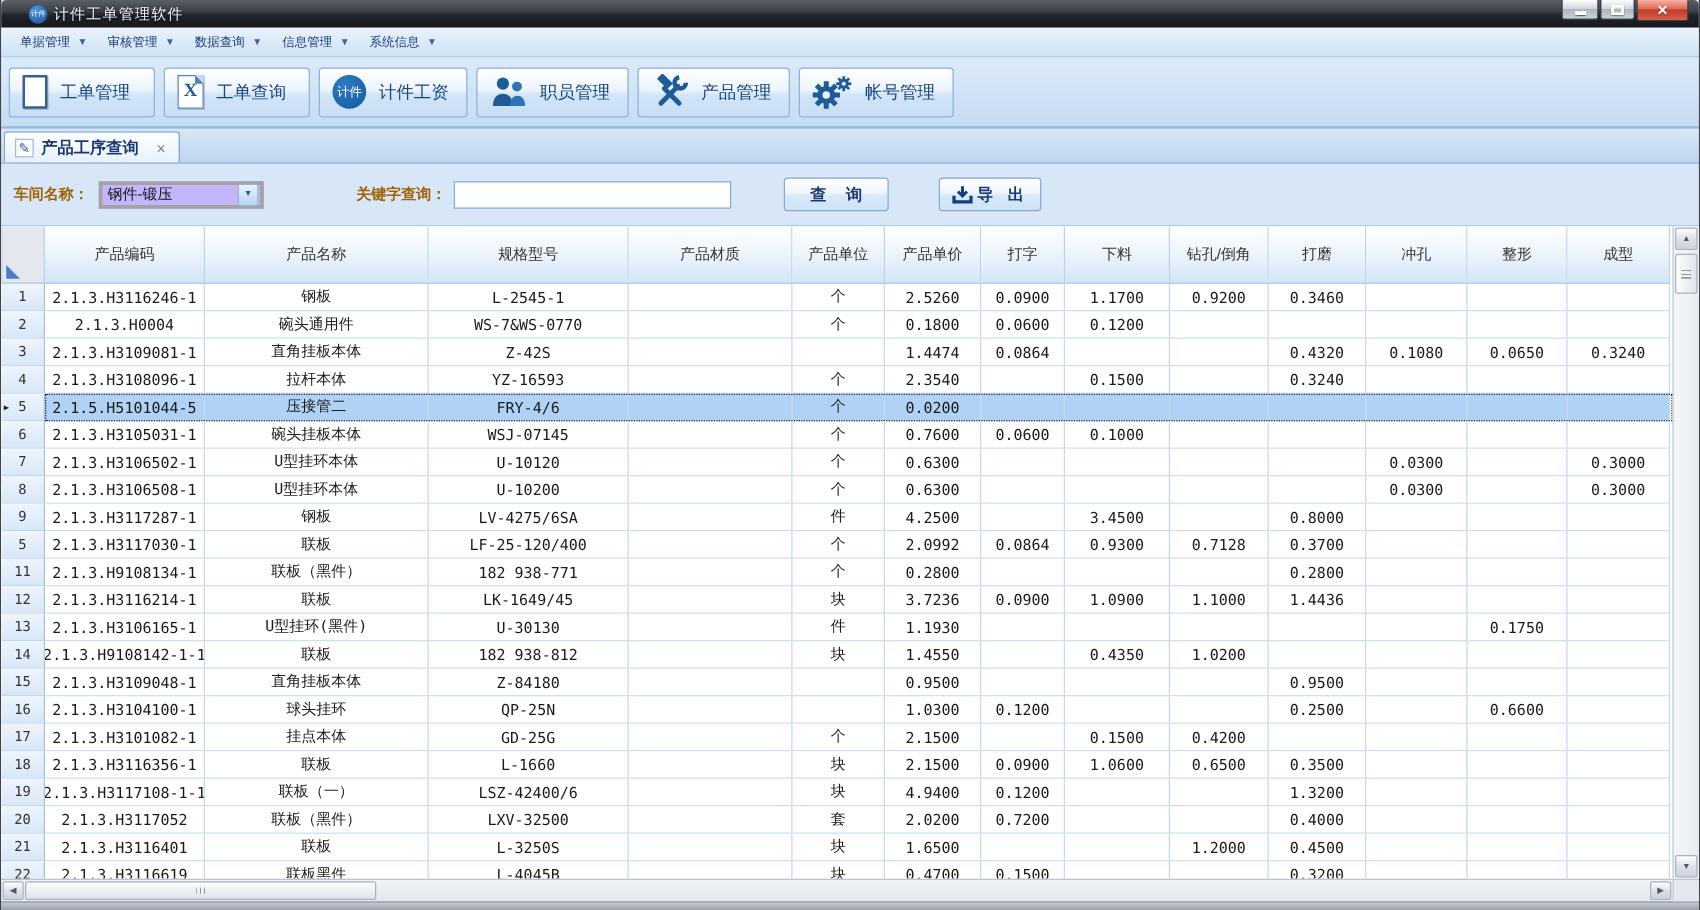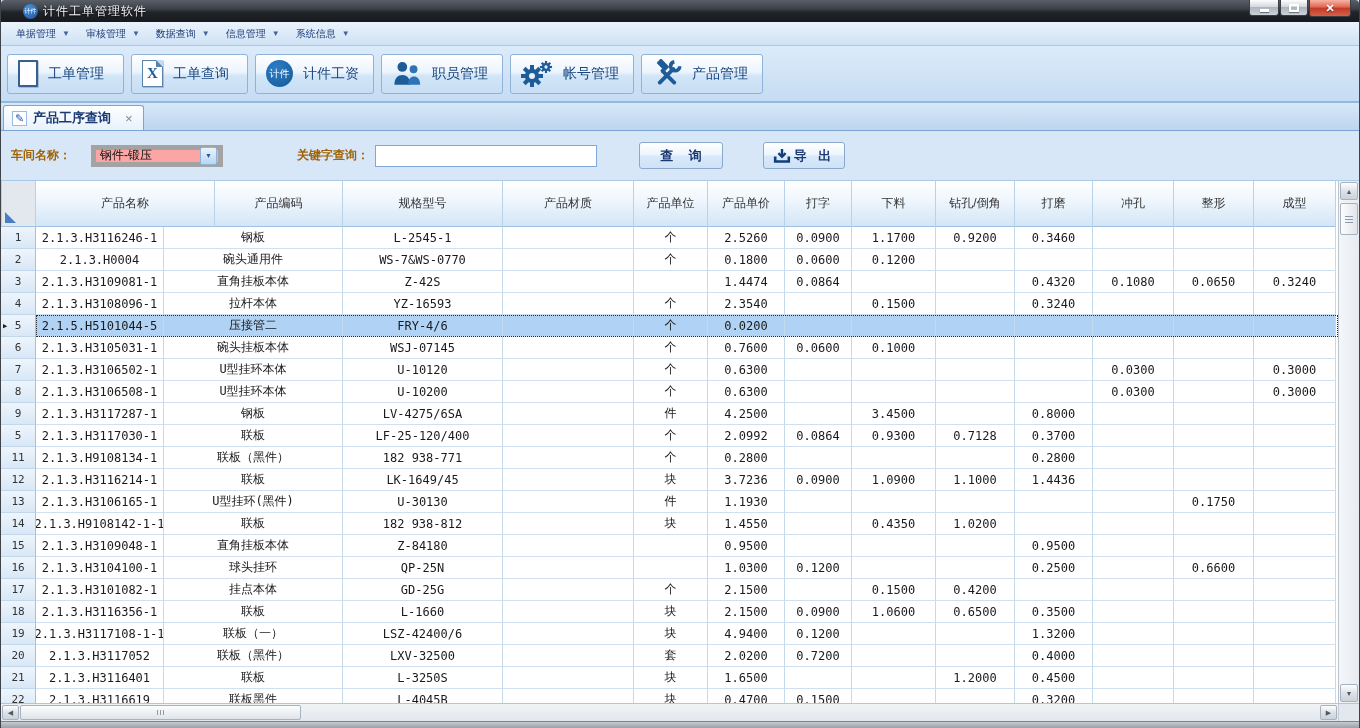--- a/index.html
+++ b/index.html
@@ -60,21 +60,21 @@
   .tab-icon { font-size:11px; color:#2a5db0; background:#fff; border:1px solid #9dbbdd; width:15px; height:15px;
     display:flex; align-items:center; justify-content:center; margin-right:6px; }
   .tab-label { font-size:13px; font-weight:bold; color:#1b3a73; }
   .tab-close { margin-left:14px; color:#7d8894; font-size:13px; line-height:1; cursor:pointer; }
 
   
   .filter-bar { height:50px; flex:0 0 50px; display:flex; align-items:center;
     background:#d7e7f8; border-bottom:1px solid #a9c9e9; }
   .flabel { font-size:12px; font-weight:bold; color:#a16207; margin-left:10px; white-space:nowrap; }
   .flabel.kw { margin-left:74px; }
-  .select { width:132px; height:22px; margin-left:20px; background:#fca5a5; border:5px solid #a3a3a3;
+  .select { width:132px; height:22px; margin-left:8px; background:#c4b5fd; border:3px solid #a3a3a3;
     display:flex; align-items:center; cursor:pointer; }
   .select-value { flex:1; font-size:12px; color:#111; padding-left:4px; white-space:nowrap; overflow:hidden; }
   .select-btn { width:17px; height:18px; margin-right:1px; border:1px solid #8fb2d9; border-radius:2px;
     background:linear-gradient(#e9f3fd, #b9d6f2); color:#2a5a9e; font-size:7px;
     display:flex; align-items:center; justify-content:center; }
   .kw-input { width:222px; height:22px; margin-left:6px; border:1px solid #7fa8d9; font-size:12px; padding:0 4px;
     outline:none; background:#fff; }
   .fbtn { height:27px; border:1px solid #8aa9cc; border-radius:3px; cursor:pointer;
     background:linear-gradient(#ffffff 0%, #eef5fd 45%, #d7e8f9 55%, #cfe3f6 100%);
     font-size:13px; font-weight:bold; color:#1b3a73; display:flex; align-items:center; justify-content:center;
@@ -196,20 +196,31 @@
     <div class="tool-btn">
       <svg class="svg-icon" width="30" height="27" viewBox="0 0 32 28">
         <g fill="#1d5c99">
           <circle cx="11" cy="7" r="5.2"></circle>
           <path d="M2.5 26c0-7.5 4.2-10.5 8.5-10.5s8.5 3 8.5 10.5z"></path>
           <circle cx="23" cy="9.5" r="4.2" fill="#2e73b8"></circle>
           <path d="M17 26c0-6 3.2-8.7 6.5-8.7s6.5 2.7 6.5 8.7z" fill="#2e73b8"></path>
         </g>
       </svg>
       <span class="tlabel">职员管理</span>
+    </div>
+    <div class="tool-btn">
+      <svg class="svg-icon" width="30" height="29" viewBox="0 0 32 32">
+        <g stroke="#1d5c99" stroke-width="4.2" fill="none" stroke-linecap="round">
+          <path d="M8 26L23 11"></path>
+          <path d="M24 26L11 13"></path>
+        </g>
+        <rect x="5" y="3" width="13" height="7" rx="1" transform="rotate(45 11.5 6.5)" fill="#1d5c99"></rect>
+        <circle cx="25" cy="8" r="5" fill="none" stroke="#1d5c99" stroke-width="4" stroke-dasharray="22 9"></circle>
+      </svg>
+      <span class="tlabel">产品管理</span>
     </div>
     <div class="tool-btn">
       <svg class="svg-icon" width="32" height="30" viewBox="0 0 32 30">
         <g fill="#1d5c99">
           <g transform="translate(11,17)">
             <g>
               <rect x="-2" y="-11" width="4" height="6"></rect>
               <rect x="-2" y="-11" width="4" height="6" transform="rotate(45)"></rect>
               <rect x="-2" y="-11" width="4" height="6" transform="rotate(90)"></rect>
               <rect x="-2" y="-11" width="4" height="6" transform="rotate(135)"></rect>
@@ -232,31 +243,20 @@
               <rect x="-2" y="-11" width="4" height="6" transform="rotate(270)"></rect>
               <rect x="-2" y="-11" width="4" height="6" transform="rotate(315)"></rect>
             </g>
             <circle r="7.2"></circle>
             <circle r="3" fill="#e6f0fa"></circle>
           </g>
         </g>
       </svg>
       <span class="tlabel">帐号管理</span>
     </div>
-    <div class="tool-btn">
-      <svg class="svg-icon" width="30" height="29" viewBox="0 0 32 32">
-        <g stroke="#1d5c99" stroke-width="4.2" fill="none" stroke-linecap="round">
-          <path d="M8 26L23 11"></path>
-          <path d="M24 26L11 13"></path>
-        </g>
-        <rect x="5" y="3" width="13" height="7" rx="1" transform="rotate(45 11.5 6.5)" fill="#1d5c99"></rect>
-        <circle cx="25" cy="8" r="5" fill="none" stroke="#1d5c99" stroke-width="4" stroke-dasharray="22 9"></circle>
-      </svg>
-      <span class="tlabel">产品管理</span>
-    </div>
   </div>
 
   <div class="tab-strip">
     <div class="tab active">
       <span class="tab-icon">✎</span>
       <span class="tab-label">产品工序查询</span>
       <span class="tab-close">×</span>
     </div>
   </div>
 
@@ -280,22 +280,22 @@
       <span>导 出</span>
     </button>
   </div>
 
   <div class="table-band">
     <div class="grid">
       <div class="grid-header">
           <div class="hcell corner" style="width: 35px;">
             <span class="tri"></span>
           </div>
+          <div class="hcell" style="width: 128px;">产品编码</div>
           <div class="hcell" style="width: 179px;">产品名称</div>
-          <div class="hcell" style="width: 128px;">产品编码</div>
           <div class="hcell" style="width: 160px;">规格型号</div>
           <div class="hcell" style="width: 131px;">产品材质</div>
           <div class="hcell" style="width: 74px;">产品单位</div>
           <div class="hcell" style="width: 77px;">产品单价</div>
           <div class="hcell" style="width: 67px;">打字</div>
           <div class="hcell" style="width: 84px;">下料</div>
           <div class="hcell" style="width: 79px;">钻孔/倒角</div>
           <div class="hcell" style="width: 78px;">打磨</div>
           <div class="hcell" style="width: 81px;">冲孔</div>
           <div class="hcell" style="width: 80px;">整形</div>

